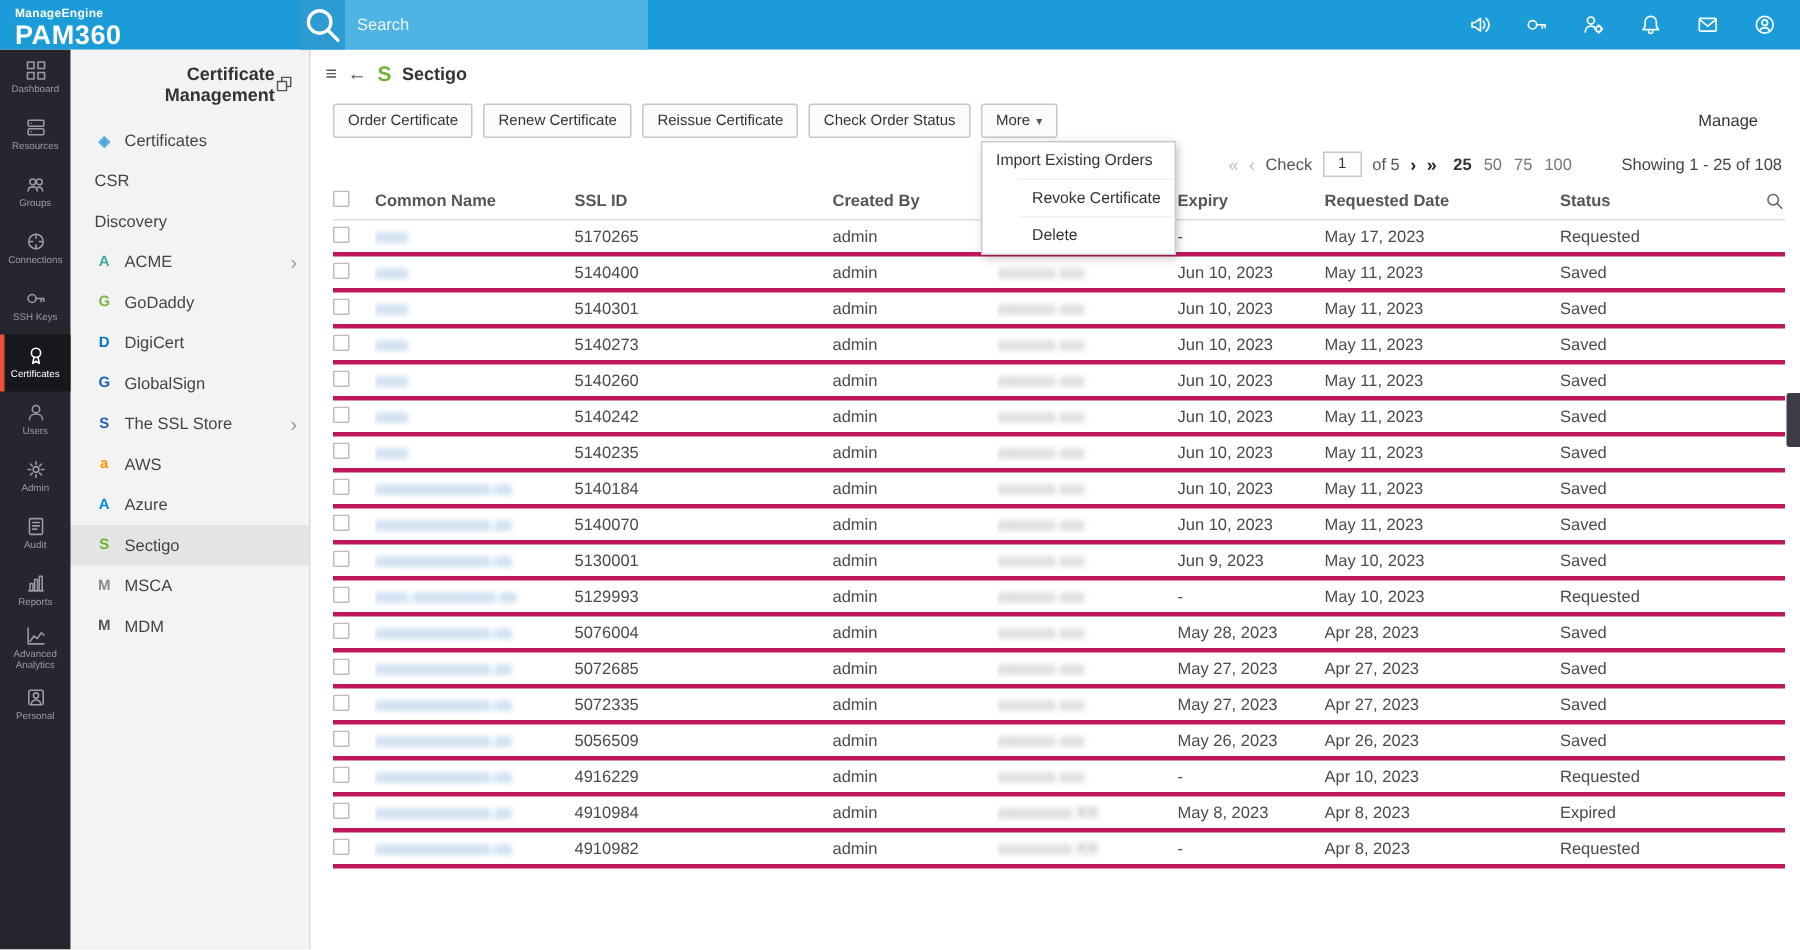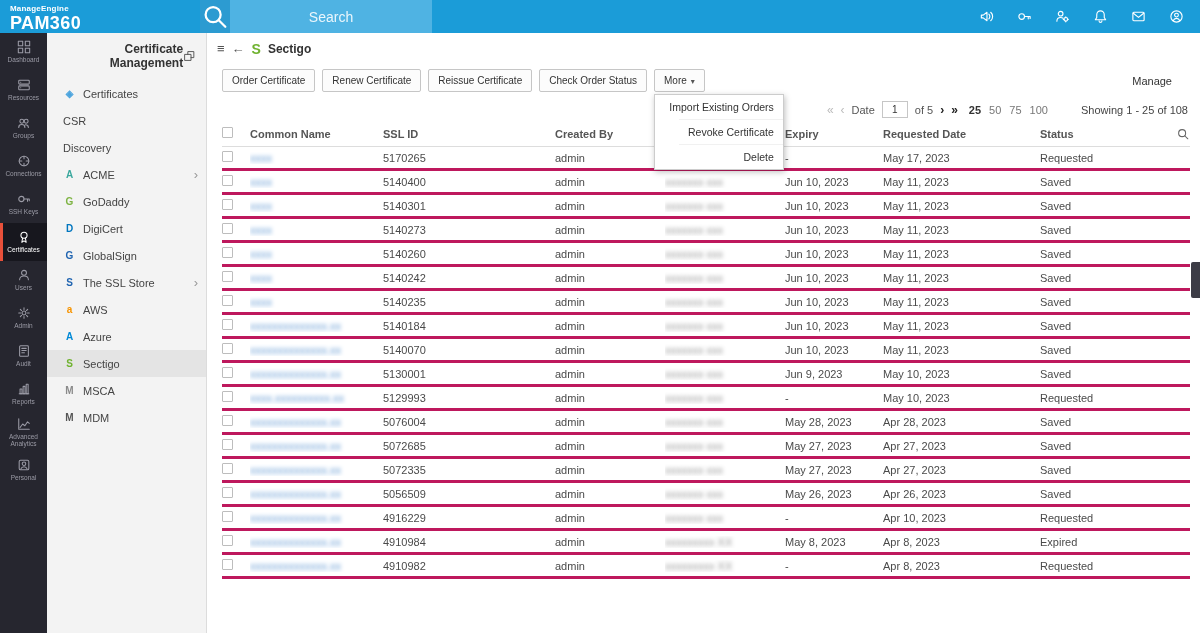--- a/index.html
+++ b/index.html
@@ -7,21 +7,21 @@
 body { font-family:"Liberation Sans", sans-serif; position:relative; overflow:hidden; background:#fff; color:#333; }
 
 
 .topbar { position:absolute; top:0; left:0; width:100%; height:33px; background:var(--header-blue,#1B9CD8); z-index:6; }
 .brand { position:absolute; left:10px; top:4px; color:#fff; line-height:1.15; cursor:pointer; }
 .brand-line1 { font-size:8px; font-weight:bold; display:block; letter-spacing:.2px; }
 .brand-line2 { font-size:18px; font-weight:bold; letter-spacing:.4px; display:block; }
 .searchbar { position:absolute; left:200px; top:0; width:232px; height:33px; background:#4FB3E3; display:flex; align-items:center; }
 .search-iconbox { width:30px; height:33px; background:#2C9BD1; display:flex; align-items:center; justify-content:center; color:#fff; flex:none; }
 .search-iconbox svg { width:13px; height:13px; }
-.search-input { flex:1; background:transparent; border:none; outline:none; color:#fff; font-size:14px; padding:0 8px; font-family:inherit;text-align:center; }
+.search-input { flex:1; background:transparent; border:none; outline:none; color:#fff; font-size:11px; padding:0 8px; font-family:inherit; }
 .search-input::placeholder { color:#eaf6fc; opacity:1; }
 .top-icons { position:absolute; right:16px; top:0; height:33px; display:flex; align-items:center; gap:23px; }
 .tico { width:15px; height:15px; color:#fff; display:inline-flex; cursor:pointer; }
 svg.ic { width:100%; height:100%; stroke:currentColor; fill:none; stroke-width:1.2; stroke-linecap:round; stroke-linejoin:round; }
 
 
 .rail { position:absolute; left:0; top:33px; bottom:0; width:47px; background:#26262F; z-index:5; }
 .rail-item { height:38px; display:flex; flex-direction:column; align-items:center; justify-content:center; gap:2px; border-left:3px solid transparent; padding-right:3px; cursor:pointer; }
 .rail-item .ric { width:14px; height:14px; color:#9B9BA6; display:inline-flex; }
 .rail-item .rlb { font-size:6.5px; color:#9B9BA6; text-align:center; line-height:1.15; max-width:44px; }
@@ -42,21 +42,21 @@
 .main-top { height:24px; display:flex; align-items:center; gap:7px; padding-left:10px; padding-top:7px; }
 .mt-ic { font-size:13px; color:#555; cursor:pointer; line-height:1; }
 .sectigo-logo { color:var(--sectigo-green,#6FB22F); font-weight:bold; font-size:14px; line-height:1; }
 .main-title { font-size:12px; font-weight:bold; color:#333; }
 
 .toolbar { display:flex; gap:7px; margin:12px 0 0 15px; position:relative; z-index:10; }
 .btn { border:1px solid #C6C6C6; background:#FCFCFC; color:#333; font-size:10px; padding:5px 9px; border-radius:2px; cursor:pointer; font-family:inherit; white-space:nowrap; }
 .more-wrap { position:relative;border-radius:11px; }
 .caret { font-size:8px; margin-left:4px; color:#555; }
 .dropdown { position:absolute; top:calc(100% + 2px); left:0; min-width:100px; background:#fff; border:1px solid #CCC; box-shadow:1px 2px 6px rgba(0,0,0,.25); z-index:30; }
-.dd-item { padding:6px 9px; font-size:10.5px; color:#333; cursor:pointer; white-space:nowrap;text-align:right; }
+.dd-item { padding:6px 9px; font-size:10.5px; color:#333; cursor:pointer; white-space:nowrap; }
 .dd-item + .dd-item { border-top:1px solid #F1F1F1;margin-left:24px; }
 
 .manage { position:absolute; top:42px; right:28px; font-size:11px; color:#333; cursor:pointer; }
 
 .pagerow { position:absolute; top:68px; right:12px; display:flex; align-items:center; gap:7px; font-size:11px; color:#888; }
 .pg-arrow { cursor:pointer; font-size:12px; line-height:1; }
 .pg-arrow.disabled { color:#BBB; cursor:default; }
 .pg-arrow.on { color:#222; font-weight:bold; }
 .pg-label { color:#555; }
 .pg-input { width:26px; height:17px; border:1px solid #C6C6C6; font-size:10px; text-align:center; color:#333; font-family:inherit; }
@@ -340,21 +340,21 @@
           <div class="dd-item">Revoke Certificate</div>
           <div class="dd-item">Delete</div>
         </div></div>
     </div>
 
   <span class="manage">Manage</span>
 
   <div class="pagerow">
     <span class="pg-arrow disabled">«</span>
     <span class="pg-arrow disabled">‹</span>
-    <span class="pg-label">Date</span>
+    <span class="pg-label">Check</span>
     <input class="pg-input" value="1" style="">
     <span class="pg-label">of 5</span>
     <span class="pg-arrow on">›</span>
     <span class="pg-arrow on">»</span>
     <span class="pg-sizes" id="page-sizes">
         <span class="pg-size active">25</span>
         <span class="pg-size">50</span>
         <span class="pg-size">75</span>
         <span class="pg-size">100</span>
       </span>

